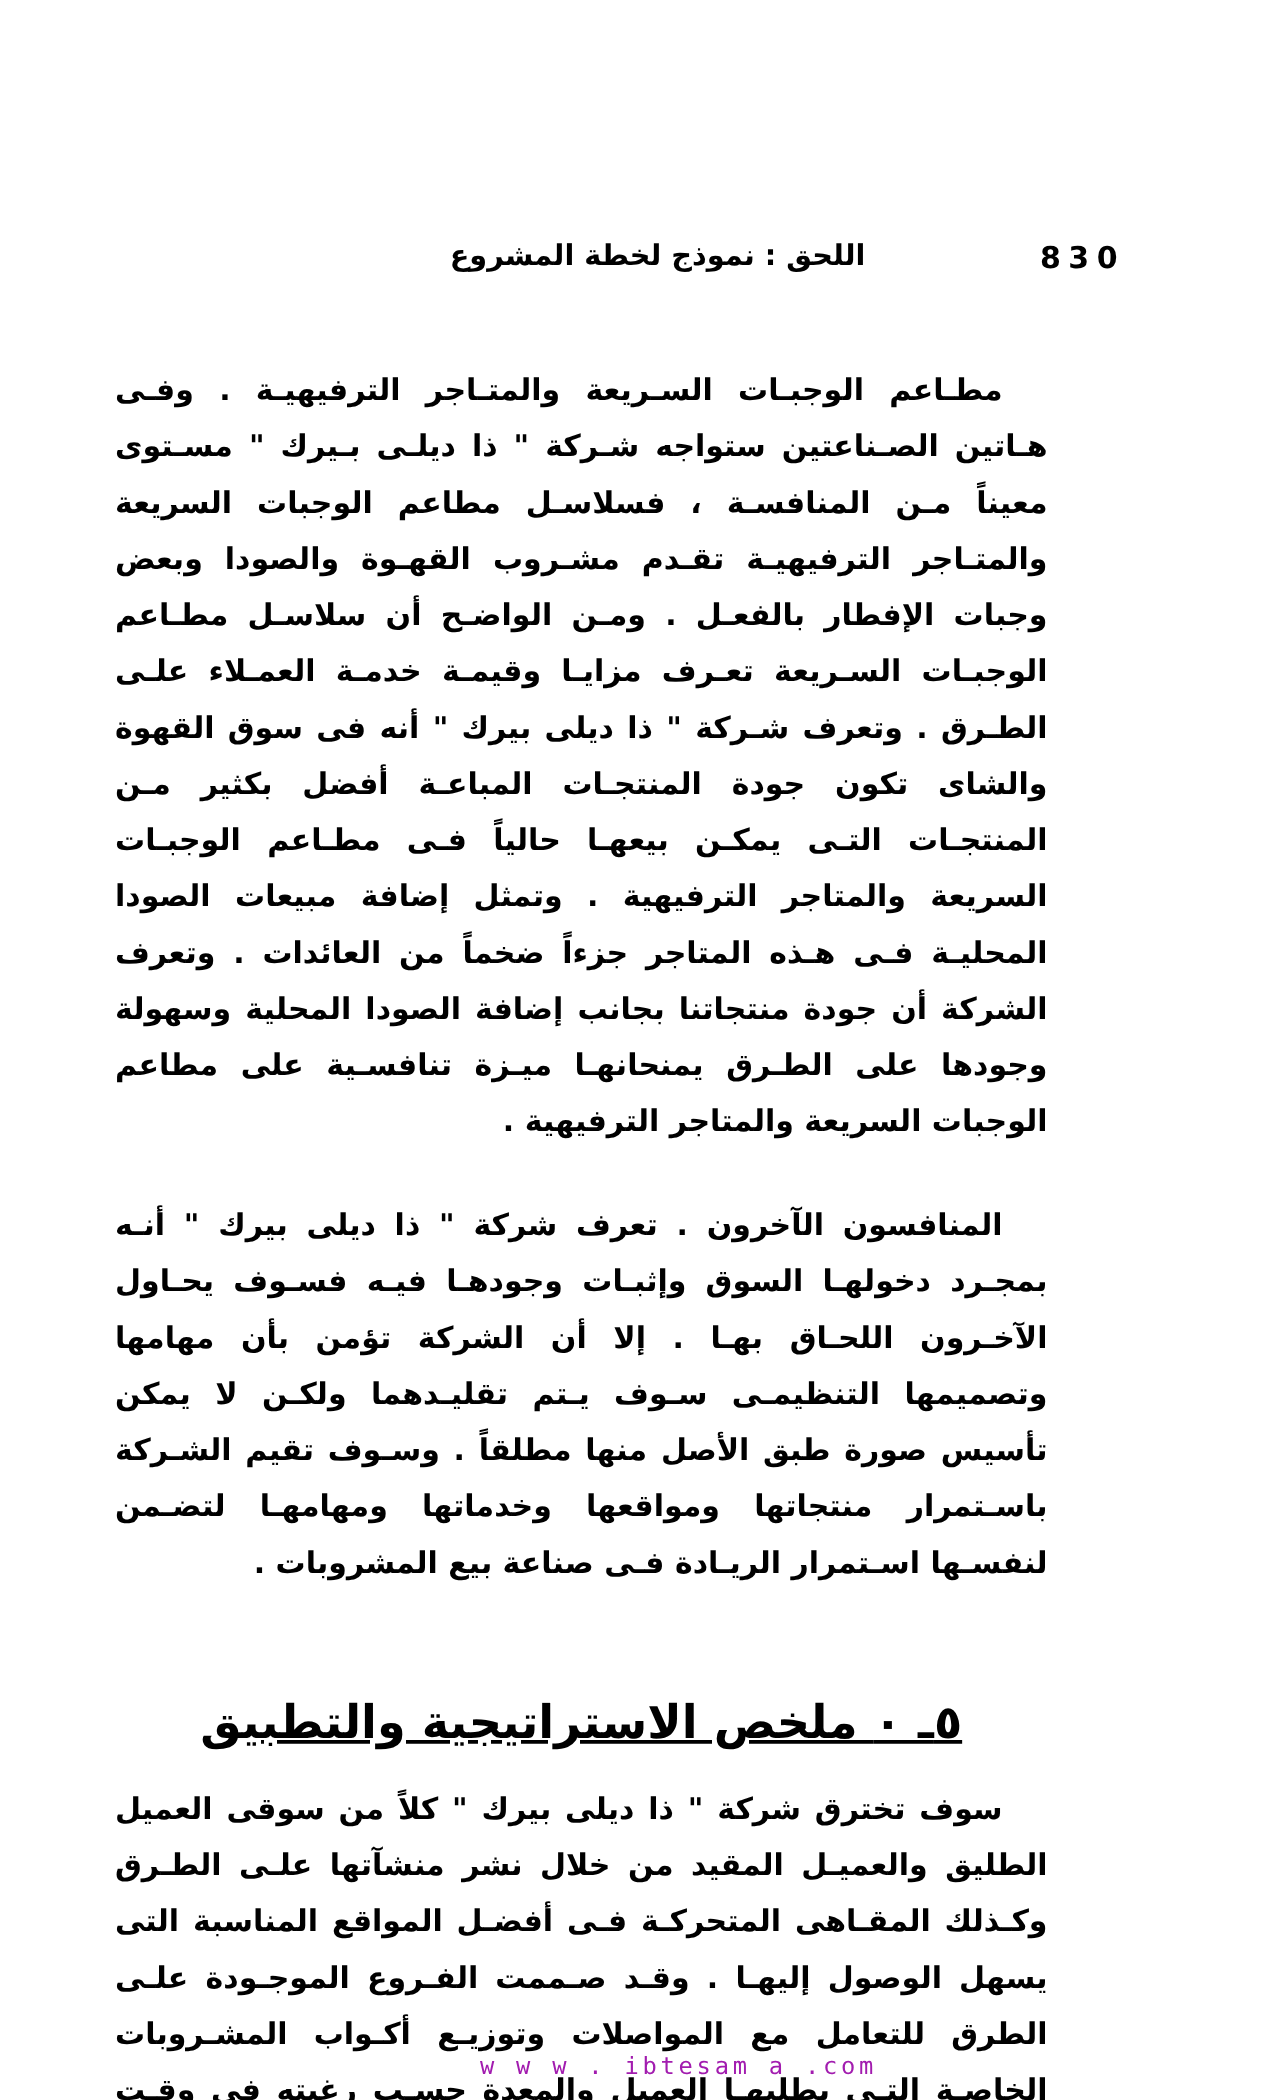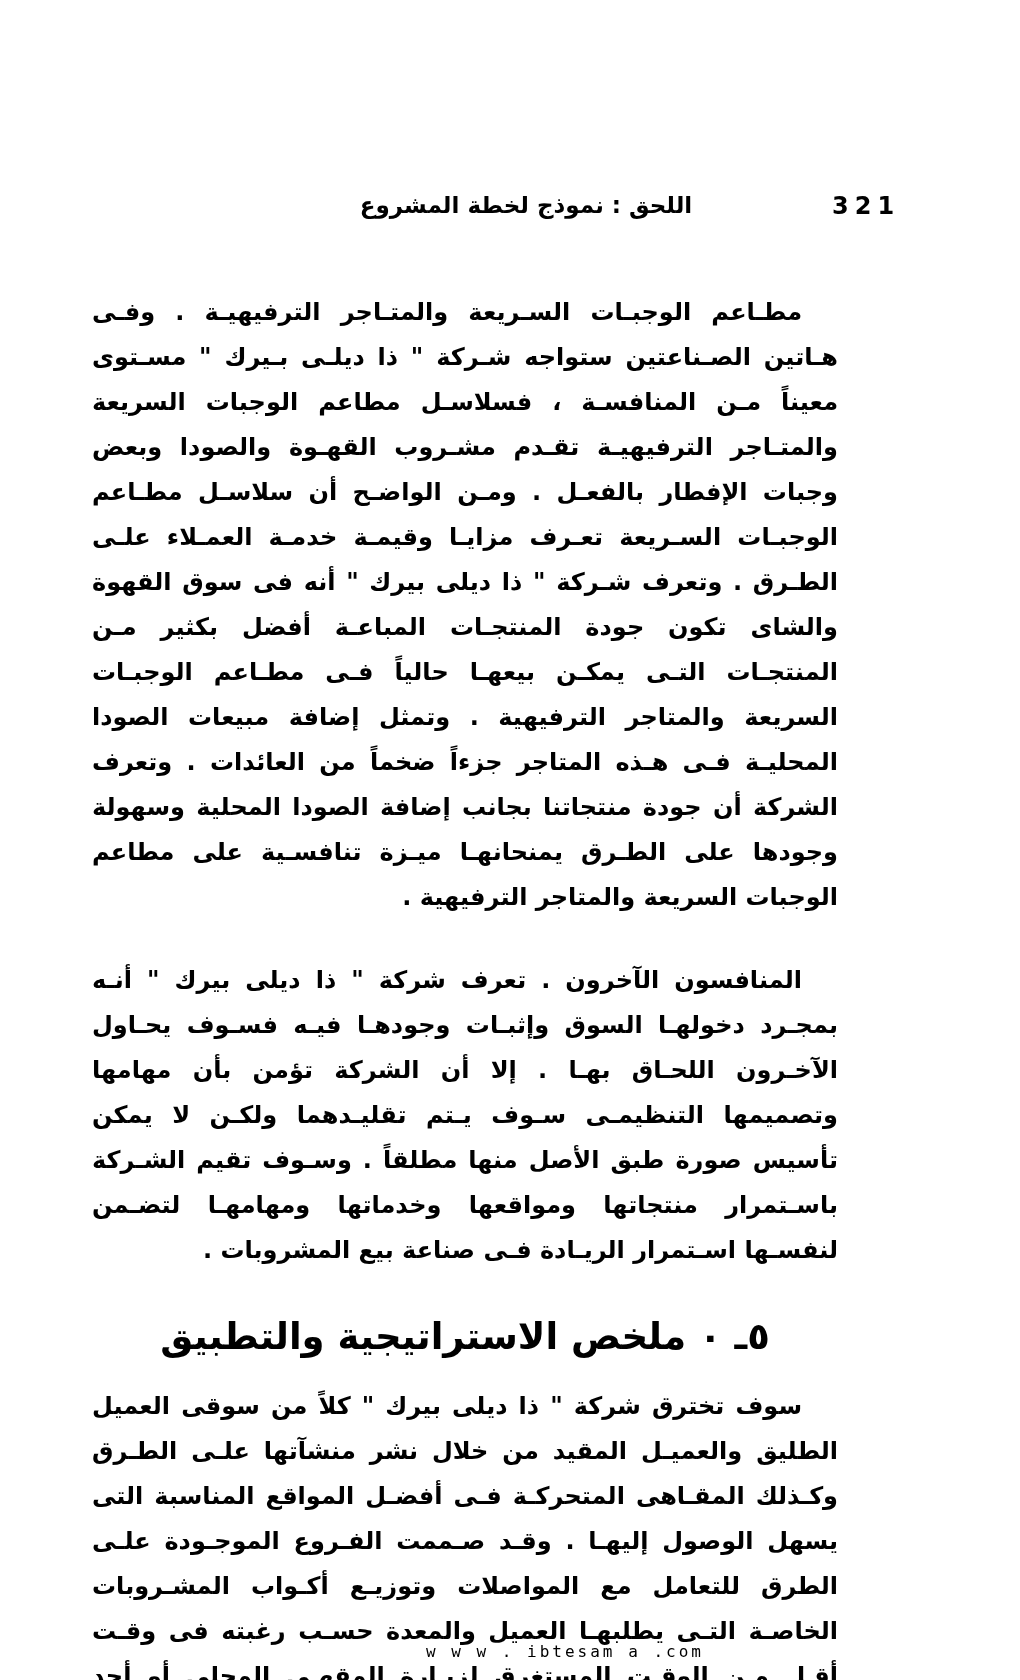--- a/index.html
+++ b/index.html
@@ -56,48 +56,49 @@
     text-align-last: right;
   }
   .para .lead {
     font-weight: bold;
     letter-spacing: 0.5px;
   }
   .para-gap {
     margin-top: 38px;
   }
   .section-heading {
-    margin: 39px 0 22px 0;
+    margin: 80px 0 22px 0;
     text-align: center;
     text-align-last: center;
     text-indent: 0;
     font-size: 37px;
     font-weight: bold;
     line-height: 50px;
     white-space: nowrap;
+    text-decoration: underline;
   }
   .watermark {
     position: absolute;
     top: 1642px;
-    left: 426px;
+    left: 384px;
     font-family: "DejaVu Sans Mono", monospace;
-    font-size: 16px;
+    font-size: 19px;
     letter-spacing: 3px;
-    color: #000000;
+    color: #a21caf;
     white-space: nowrap;
   }
 </style>
 </head>
 <body>
 
 <div class="page">
 
   <div class="running-title">اللحق : نموذج لخطة المشروع</div>
 
-  <div class="page-number">321</div>
+  <div class="page-number">830</div>
 
   <div class="content">
 
     <p class="para"><span class="lead">مطـاعم الوجبـات السـريعة والمتـاجر الترفيهيـة .</span> <span>وفـى هـاتين الصـناعتين ستواجه شـركة " ذا ديلـى بـيرك " مسـتوى معيناً مـن المنافسـة ، فسلاسـل مطاعم الوجبات السريعة والمتـاجر الترفيهيـة تقـدم مشـروب القهـوة والصودا وبعض وجبات الإفطار بالفعـل . ومـن الواضـح أن سلاسـل مطـاعم الوجبـات السـريعة تعـرف مزايـا وقيمـة خدمـة العمـلاء علـى الطـرق . وتعرف شـركة " ذا ديلى بيرك " أنه فى سوق القهوة والشاى تكون جودة المنتجـات المباعـة أفضل بكثير مـن المنتجـات التـى يمكـن بيعهـا حالياً فـى مطـاعم الوجبـات السريعة والمتاجر الترفيهية . وتمثل إضافة مبيعات الصودا المحليـة فـى هـذه المتاجر جزءاً ضخماً من العائدات . وتعرف الشركة أن جودة منتجاتنا بجانب إضافة الصودا المحلية وسهولة وجودها على الطـرق يمنحانهـا ميـزة تنافسـية على مطاعم الوجبات السريعة والمتاجر الترفيهية .</span></p>
 
     <p class="para para-gap"><span class="lead">المنافسون الآخرون .</span> <span>تعرف شركة " ذا ديلى بيرك " أنـه بمجـرد دخولهـا السوق وإثبـات وجودهـا فيـه فسـوف يحـاول الآخـرون اللحـاق بهـا . إلا أن الشركة تؤمن بأن مهامها وتصميمها التنظيمـى سـوف يـتم تقليـدهما ولكـن لا يمكن تأسيس صورة طبق الأصل منها مطلقاً . وسـوف تقيم الشـركة باسـتمرار منتجاتها ومواقعها وخدماتها ومهامهـا لتضـمن لنفسـها اسـتمرار الريـادة فـى صناعة بيع المشروبات .</span></p>
 
     <h2 class="section-heading">٥ـ ٠ ملخص الاستراتيجية والتطبيق</h2>
 
     <p class="para"><span>سوف تخترق شركة " ذا ديلى بيرك " كلاً من سوقى العميل الطليق والعميـل المقيد من خلال نشر منشآتها علـى الطـرق وكـذلك المقـاهى المتحركـة فـى أفضـل المواقع المناسبة التى يسهل الوصول إليهـا . وقـد صـممت الفـروع الموجـودة علـى الطرق للتعامل مع المواصلات وتوزيـع أكـواب المشـروبات الخاصـة التـى يطلبهـا العميل والمعدة حسـب رغبته فى وقـت أقـل مـن الوقـت المستغرق لزيـارة المقهـى المحلى أو أحد مقاهى السلاسل المحلية .</span></p>

